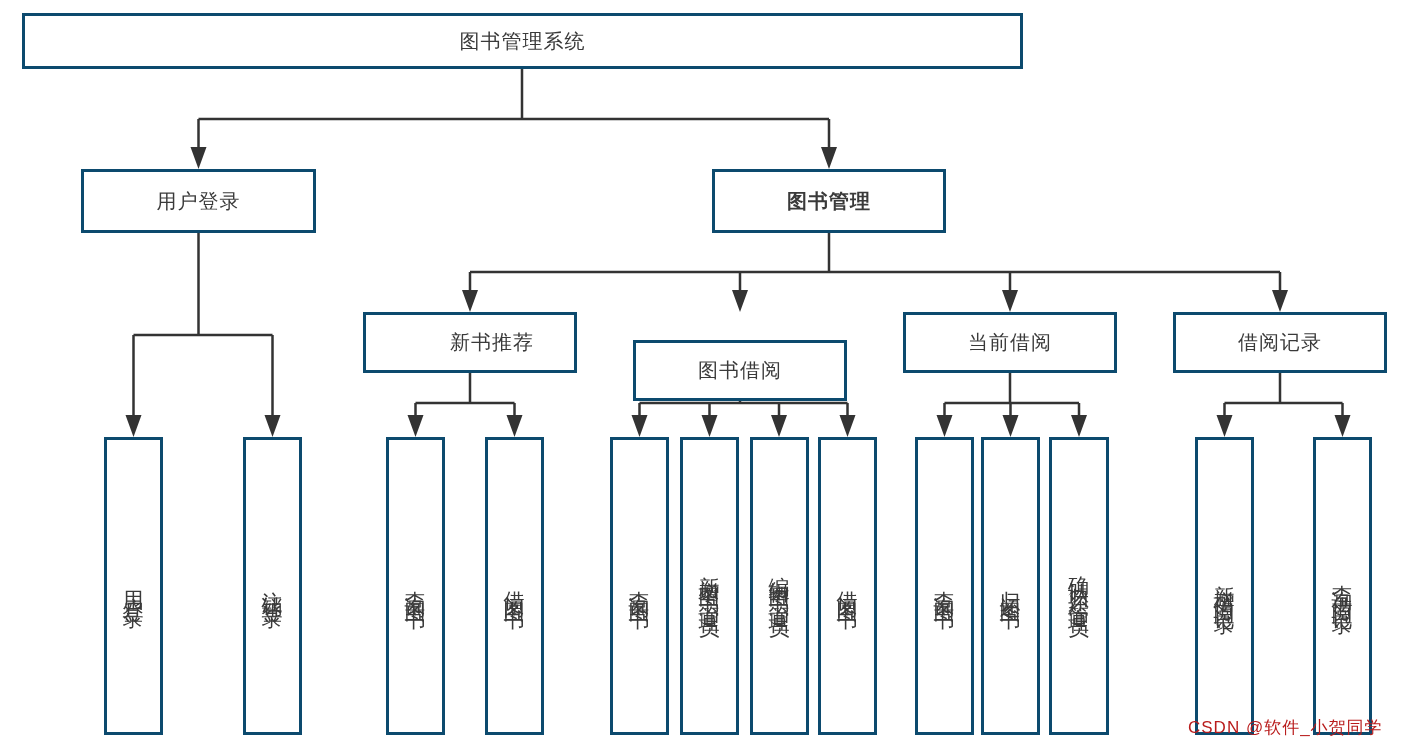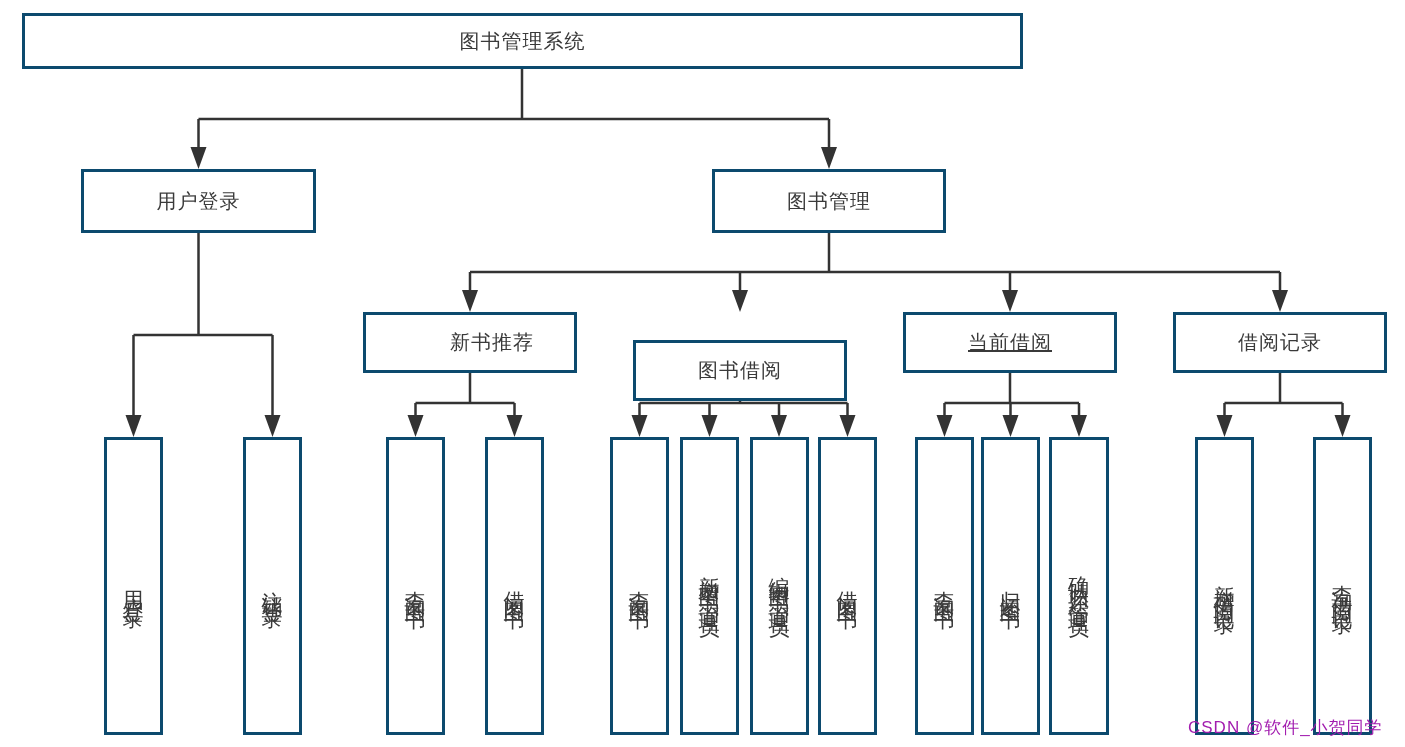--- a/index.html
+++ b/index.html
@@ -49,21 +49,21 @@
   }
   .root-node   { left: 22px;  top: 13px;  width: 1001px; height: 56px; }
   .l2-node     { top: 169px;  height: 64px; width: 235px; }
   .l3-node     { top: 312px;  height: 61px; width: 214px; }
   .l4-node     { top: 437px;  height: 298px; width: 59px; }
   .watermark {
     position: absolute;
     left: 1188px;
     top: 716px;
     font-size: 17px;
-    color: #a21caf;
+    color: #b91c1c;
     letter-spacing: 1px;
     white-space: nowrap;
     z-index: 3;
   }
 </style>
 </head>
 <body>
 
 <div class="canvas">
 
@@ -105,31 +105,31 @@
       M1334.5 415 L1350.5 415 L1342.5 437 Z"></path>
   </svg>
 
   <div class="node h root-node">
     <span class="lbl">图书管理系统</span>
   </div>
 
   <div class="node h l2-node" style="left:81px;">
     <span class="lbl">用户登录</span>
   </div>
-  <div class="node h l2-node" style="left:712px;width:234px;">
+  <div class="node h l2-node" style="left:712px;width:234px;font-weight:bold;">
     <span class="lbl">图书管理</span>
   </div>
 
   <div class="node h l3-node" style="left:363px;padding-left:44px;">
     <span class="lbl">新书推荐</span>
   </div>
   <div class="node h l3-node" style="left:633px;margin-top:28px;">
     <span class="lbl">图书借阅</span>
   </div>
-  <div class="node h l3-node" style="left:903px;text-decoration:underline;">
+  <div class="node h l3-node" style="left:903px;">
     <span class="lbl">当前借阅</span>
   </div>
   <div class="node h l3-node" style="left:1173px;">
     <span class="lbl">借阅记录</span>
   </div>
 
   <div class="node v l4-node" style="left:104px;">
     <span class="lbl">用户登录</span>
   </div>
   <div class="node v l4-node" style="left:243px;">

